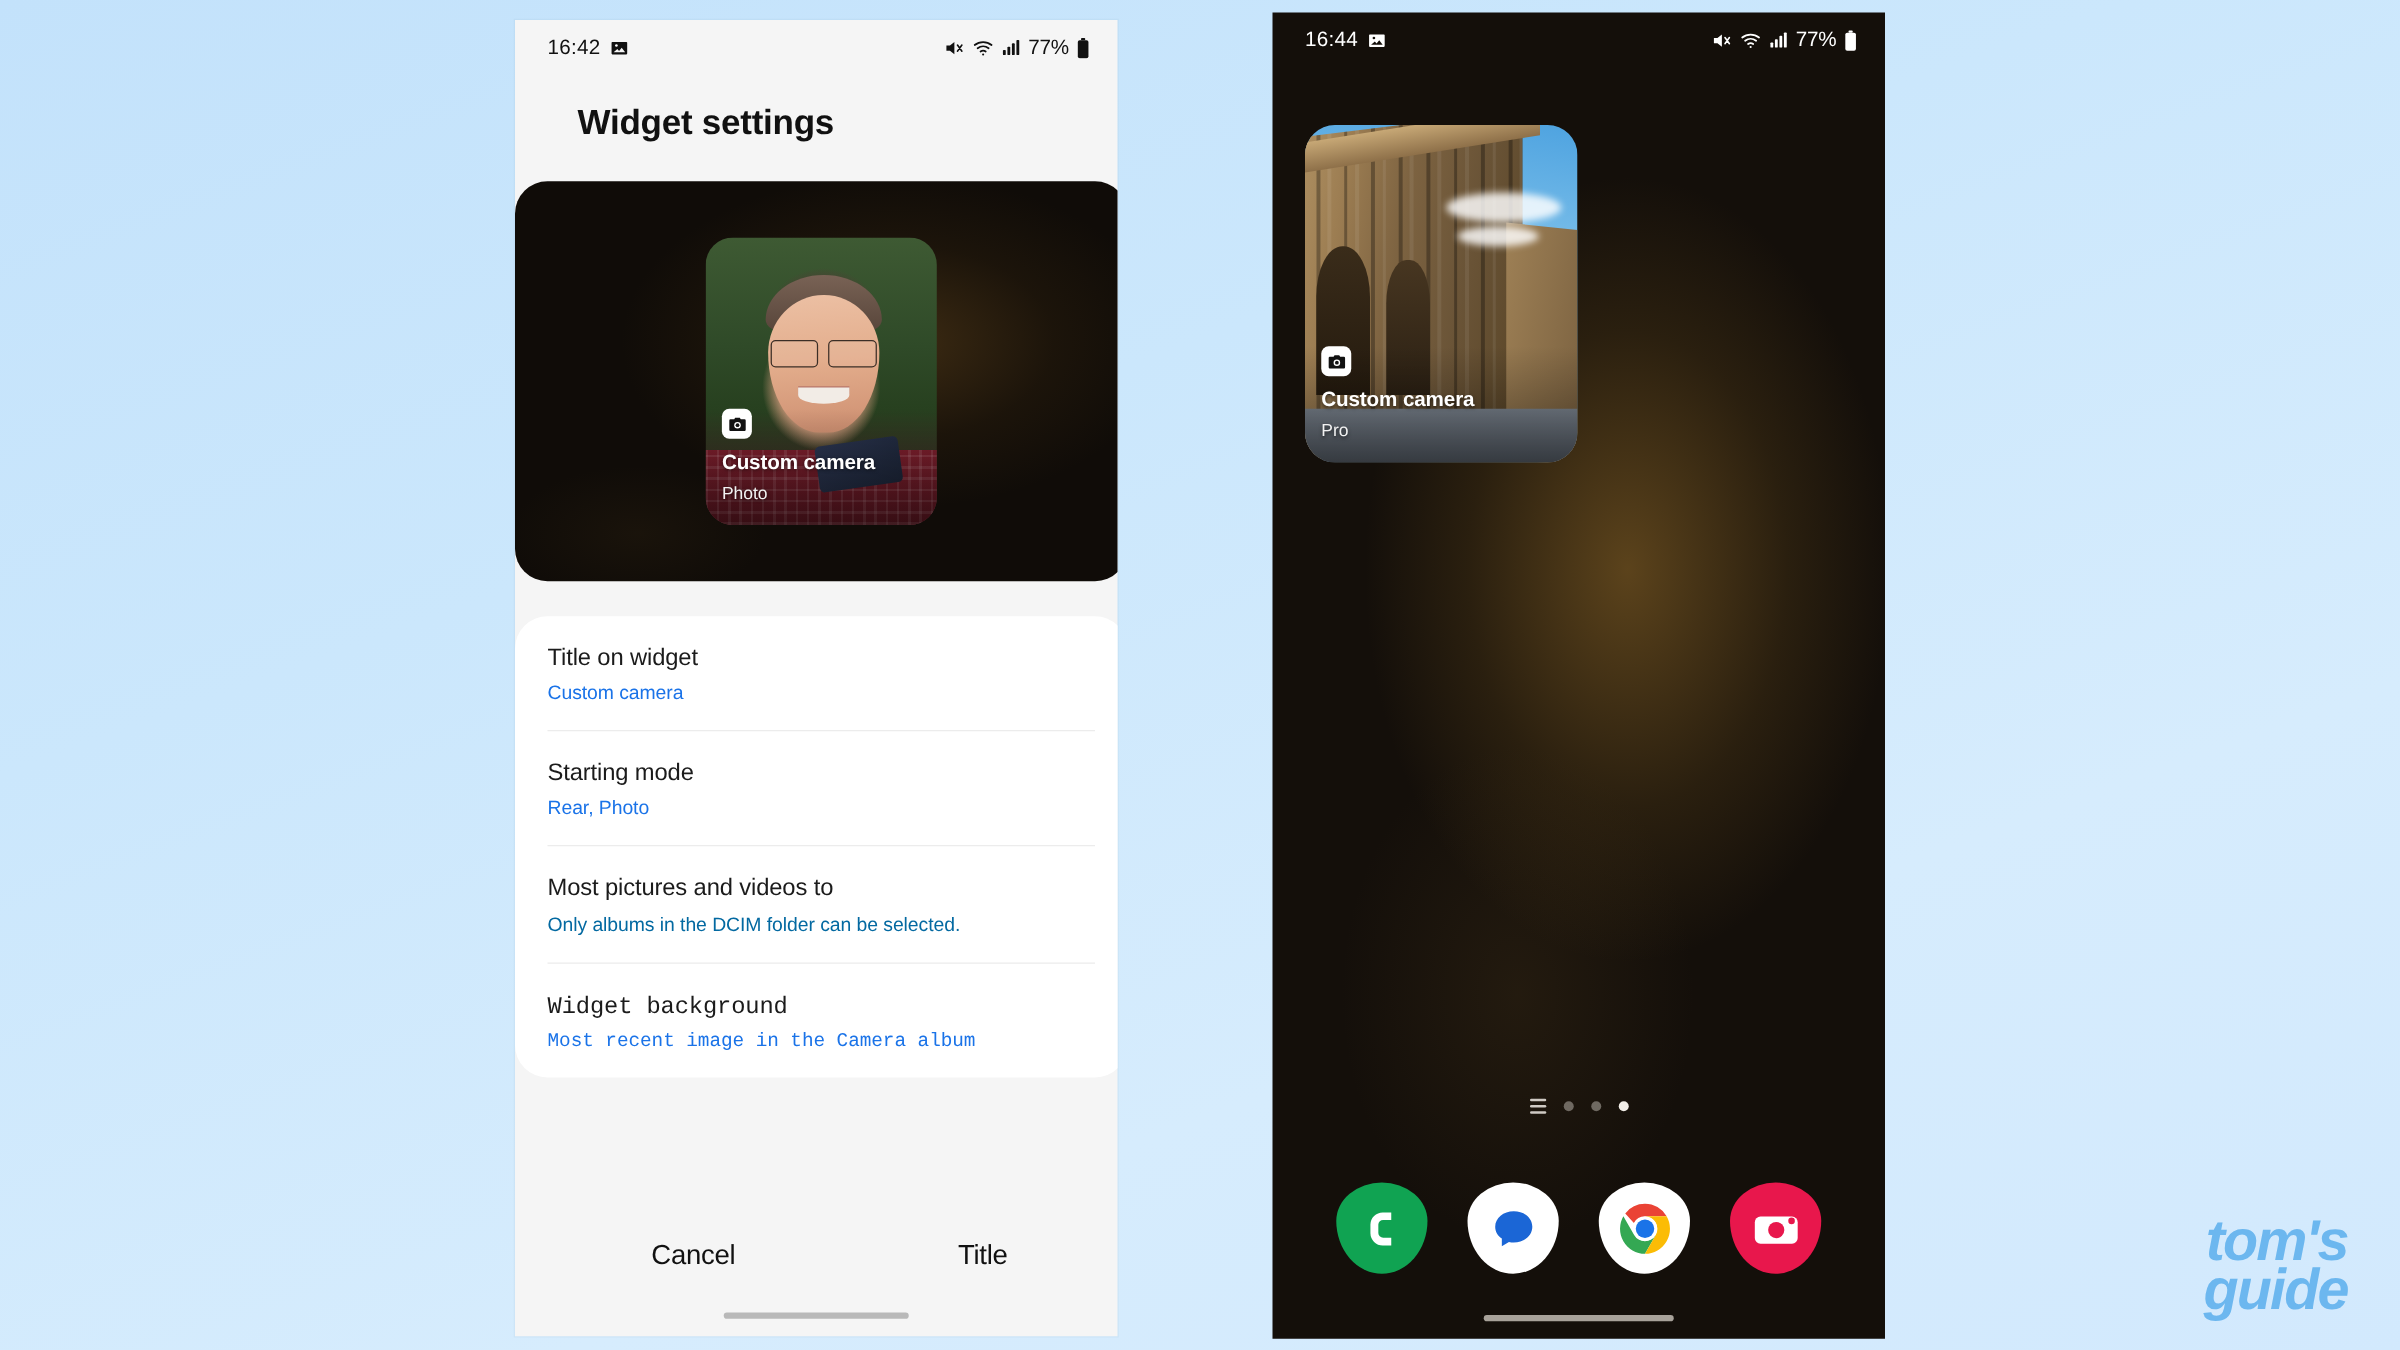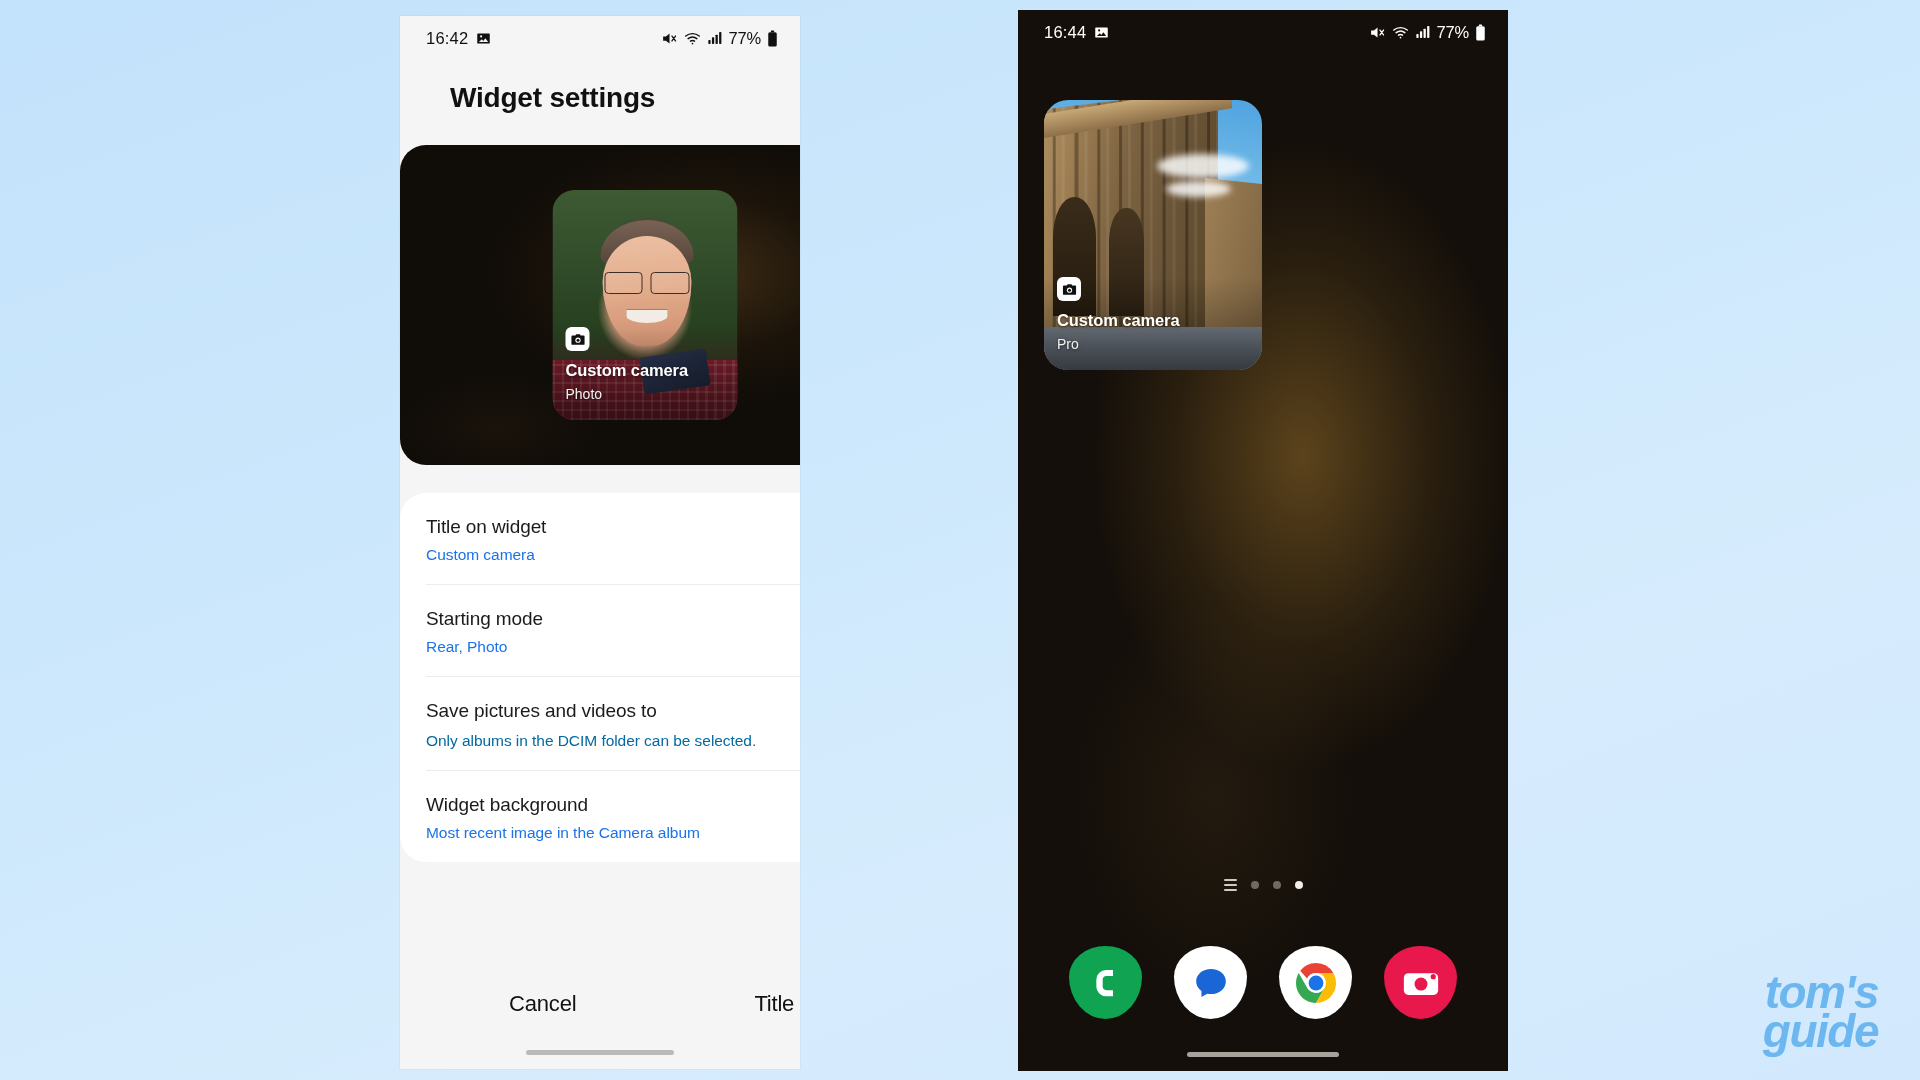--- a/index.html
+++ b/index.html
@@ -21,23 +21,23 @@
     position: absolute;
     top: 0;
     left: 0;
     width: 1920px;
     height: 1080px;
   }
 
   
   .phone-left {
     position: absolute;
-    left: 400px;
+    left: 412px;
     top: 16px;
-    width: 400px;
+    width: 482px;
     height: 1053px;
     background: #f5f5f5;
     overflow: hidden;
     box-shadow: 0 0 0 1px rgba(120,150,180,.08);
   }
 
   .statusbar {
     height: 44px;
     display: flex;
     align-items: center;
@@ -277,21 +277,21 @@
     margin: 28px 0 0 0;
     background: #fff;
     border-radius: 26px;
     padding: 0 26px;
     width: 490px;
   }
   .setting-row {
     padding: 23px 0 20px 0;
     border-bottom: 1px solid #ececec;
   }
-  .setting-row:last-child { border-bottom: none; }
+  .setting-row:last-child { border-bottom: none; font-family: Liberation Mono, monospace; }
   .setting-label {
     font-size: 19px;
     color: #1b1b1b;
     letter-spacing: -.1px;
   }
   .setting-value {
     font-size: 15.5px;
     margin-top: 8px;
     color: #1a73e8;
     letter-spacing: -.05px;
@@ -521,21 +521,21 @@
         <div class="setting-label">Title on widget</div>
         <div class="setting-value">Custom camera</div>
       </div>
 
       <div class="setting-row">
         <div class="setting-label">Starting mode</div>
         <div class="setting-value">Rear, Photo</div>
       </div>
 
       <div class="setting-row">
-        <div class="setting-label">Save pictures and videos to</div>
+        <div class="setting-label">Most pictures and videos to</div>
         <div class="setting-value muted">Only albums in the DCIM folder can be selected.</div>
       </div>
 
       <div class="setting-row">
         <div class="setting-label">Widget background</div>
         <div class="setting-value">Most recent image in the Camera album</div>
       </div>
 
     </div>
 

